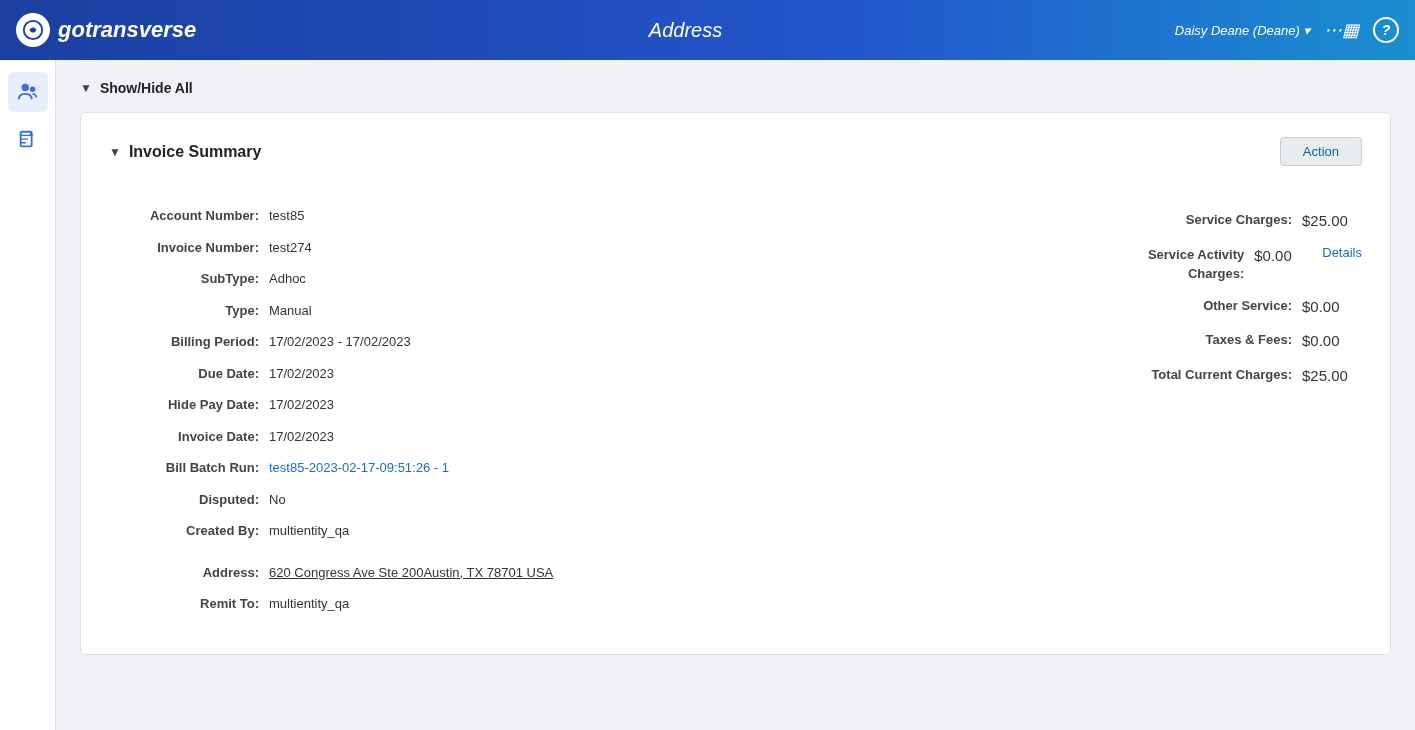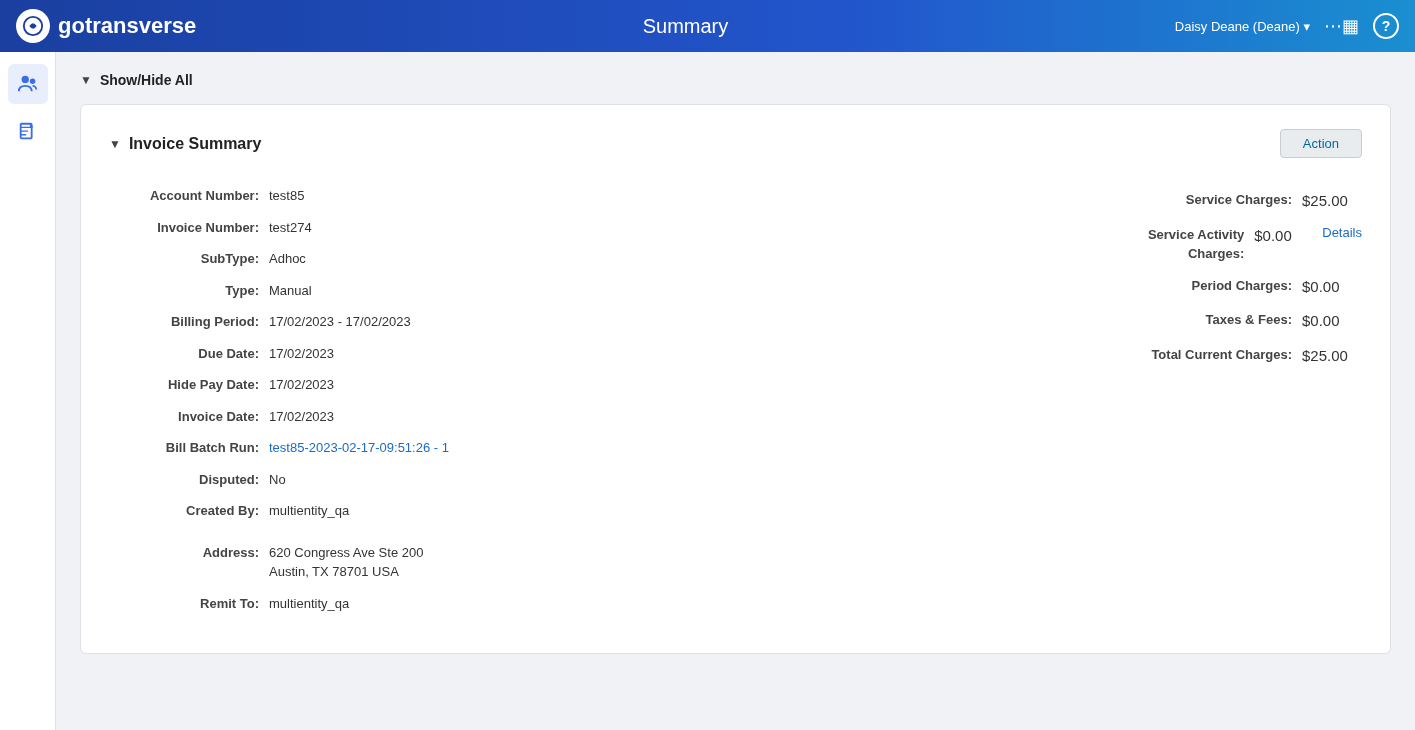--- a/index.html
+++ b/index.html
@@ -3,23 +3,24 @@
   <meta charset="utf-8">
   <style>
     * { box-sizing: border-box; margin: 0; padding: 0; }
     body { font-family: Arial, sans-serif; font-size: 13px; background: #f0f2f5; }
 
     
     .topnav {
       display: flex;
       align-items: center;
       background: linear-gradient(90deg, #1a3fa0 0%, #2255cc 60%, #1a8fd1 100%);
-      height: 52px;
+      height: 60px;
       padding: 0 16px;
       color: white;
+      font-style: italic;
     }
     .topnav-logo {
       display: flex;
       align-items: center;
       gap: 8px;
       font-size: 22px;
       font-weight: bold;
       color: white;
       text-decoration: none;
       margin-right: auto;
@@ -142,20 +143,21 @@
 
     
     .invoice-body {
       display: grid;
       grid-template-columns: 1fr 1fr;
       gap: 0 24px;
     }
     .left-section, .right-section {
       display: flex;
       flex-direction: column;
+      margin-top: 12px;
     }
     .field-row {
       display: flex;
       margin-bottom: 12px;
       align-items: flex-start;
     }
     .field-label {
       text-align: right;
       color: #444;
       font-weight: 600;
@@ -200,37 +202,37 @@
     .charges-link {
       color: #1a6bc9;
       text-decoration: none;
       margin-left: 8px;
       cursor: pointer;
     }
 
     
     .address-value {
       display: flex;
-      flex-direction: column;
+      text-decoration: underline;
     }
   </style>
 </head>
 <body>
 
 <nav class="topnav">
   <a class="topnav-logo" href="#">
     <div class="logo-icon">
       <svg viewBox="0 0 24 24" fill="none">
         <circle cx="12" cy="12" r="10" stroke="#1a3fa0" stroke-width="2"></circle>
         <path d="M8 12 Q12 6 16 12 Q12 18 8 12Z" fill="#1a3fa0"></path>
       </svg>
     </div>
     <span>gotransverse</span>
   </a>
-  <span class="topnav-title">Summary</span>
+  <span class="topnav-title">Address</span>
   <div class="topnav-right">
     <span class="topnav-user">
       <span>Daisy Deane (Deane)</span>
       <span>▾</span>
     </span>
     <span class="topnav-grid-icon">⋯▦</span>
     <span class="topnav-help-icon" style="width:26px;height:26px;border-radius:50%;border:2px solid white;display:flex;align-items:center;justify-content:center;font-weight:bold;font-size:14px;">?</span>
   </div>
 </nav>
 
@@ -336,21 +338,21 @@
           <div class="charges-row">
             <span class="charges-label">Service Charges:</span>
             <span class="charges-value">$25.00</span>
           </div>
           <div class="charges-row">
             <span class="charges-label">Service Activity<br>Charges:</span>
             <span class="charges-value">$0.00</span>
             <a class="charges-link" href="#">Details</a>
           </div>
           <div class="charges-row">
-            <span class="charges-label">Period Charges:</span>
+            <span class="charges-label">Other Service:</span>
             <span class="charges-value">$0.00</span>
           </div>
           <div class="charges-row">
             <span class="charges-label">Taxes &amp; Fees:</span>
             <span class="charges-value">$0.00</span>
           </div>
           <div class="charges-row">
             <span class="charges-label">Total Current Charges:</span>
             <span class="charges-value">$25.00</span>
           </div>

